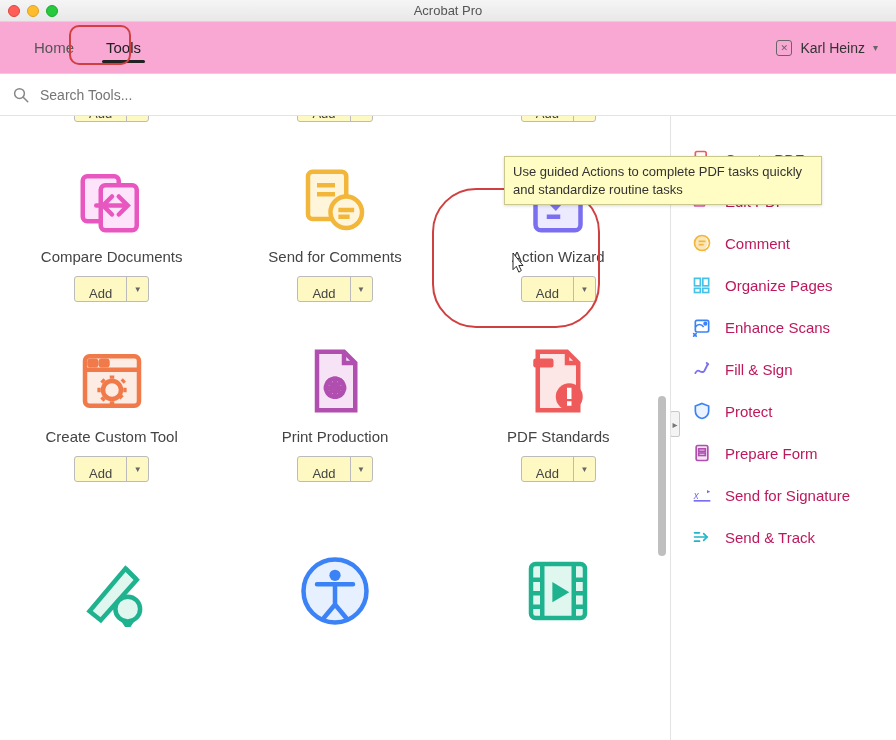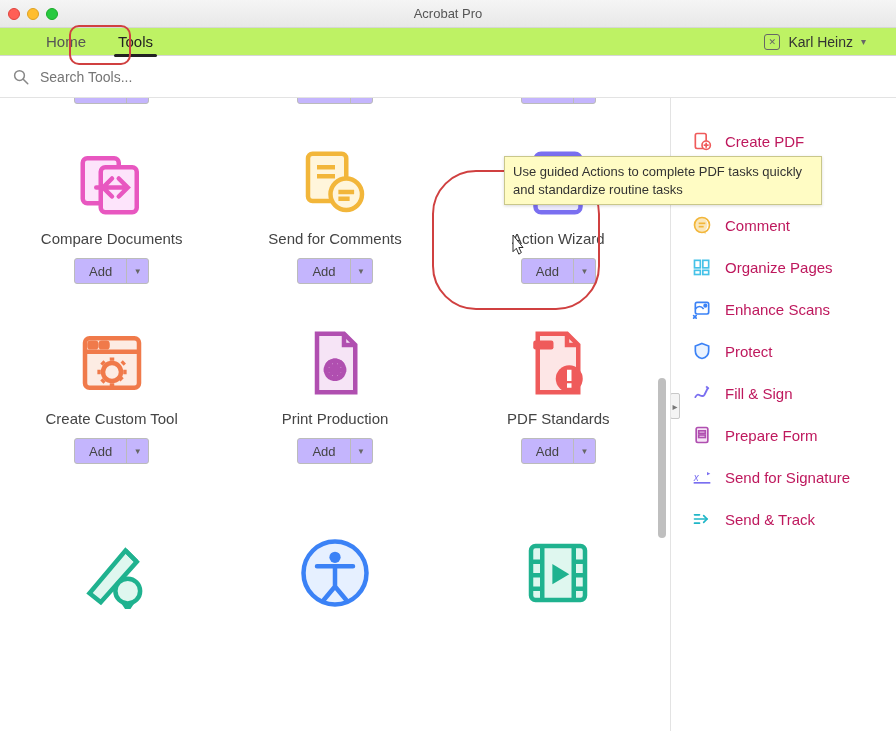--- a/index.html
+++ b/index.html
@@ -1,43 +1,43 @@
 <!DOCTYPE html>
 <html><head>
 <meta charset="utf-8">
 <style>
   * { box-sizing: border-box; margin: 0; padding: 0; font-family: -apple-system, "Helvetica Neue", Arial, sans-serif; }
   html, body { width: 896px; height: 740px; overflow: hidden; background: #fff; }
-  .titlebar { height: 28px; background: linear-gradient(#f5f5f5,#e8e8e8); border-bottom:1px solid #d6d6d6; display:flex; align-items:center; padding:4px 8px; position:relative; }
+  .titlebar { height: 22px; background: linear-gradient(#f5f5f5,#e8e8e8); border-bottom:1px solid #d6d6d6; display:flex; align-items:center; padding:4px 8px; position:relative; }
   .traffic { display:flex; gap:7px; }
   .light { width:12px; height:12px; border-radius:50%; }
   .light.close-l{ background:#ff5f56; border:1px solid #e0443e;}
   .light.min-l  { background:#ffbd2e; border:1px solid #dea123;}
   .light.max-l  { background:#27c93f; border:1px solid #1aab29;}
   .titletext { position:absolute; left:0; right:0; text-align:center; font-size:13px; color:#555; }
-  .navbar { height:28px; display:flex; align-items:center; border-bottom:1px solid #d6d6d6; padding:0 30px; background:#bef264; }
+  .navbar { height:52px; display:flex; align-items:center; border-bottom:1px solid #d6d6d6; padding:0 18px; background:#f9a8d4; }
   .navbar a { font-size:15px; color:#555; padding:6px 16px; cursor:default; }
   .navbar a.active { color:#222; font-weight:500; position:relative; }
   .navbar a.active::after{content:""; position:absolute; left:12px; right:12px; bottom:-1px; height:3px; background:#222; border-radius:2px;}
   .tools-circle { position:absolute; left:69px; top:25px; width:62px; height:40px; border:2px solid #d04040; border-radius:10px; pointer-events:none;}
   .nav-spacer { flex:1; }
   .acct { display:flex; align-items:center; gap:8px; font-size:14px; color:#333;}
   .acct .box-ic{ width:16px; height:16px; border:1.5px solid #666; border-radius:3px; display:flex; align-items:center; justify-content:center; font-size:9px; color:#666;}
   .acct .chev{ font-size:10px; color:#666;}
   .searchrow { height:42px; display:flex; align-items:center; padding:0 12px; border-bottom:1px solid #e3e3e3;}
   .searchrow svg { width:18px; height:18px; margin-right:10px;}
   .searchrow input { border:none; outline:none; font-size:14px; color:#666; flex:1; background:transparent;}
   .body { display:flex; height:calc(100% - 107px); }
   .center { position:relative; width:670px; height:100%; overflow:hidden; }
   .grid { padding-top:0; display:grid; grid-template-columns: repeat(3, 1fr); column-gap:0; row-gap:40px; }
   .row0 { margin-top:-20px;}
   .tile { display:flex; flex-direction:column; align-items:center; }
   .tile-icon { width:80px; height:78px; display:flex; align-items:center; justify-content:center; margin-bottom:8px;}
   .tile-title { font-size:15px; color:#444; text-align:center; line-height:1.2; margin-bottom:10px; max-width:160px;}
-  .addbtn { display:flex; align-items:center; border:1px solid #bbb; border-radius:3px; height:26px; background:#c4b5fd;}
+  .addbtn { display:flex; align-items:flex-end; border:1px solid #bbb; border-radius:3px; height:26px; background:#fef9c3;}
   .addbtn .lbl { padding:0 14px; font-size:13px; color:#444;}
   .addbtn .dd  { width:22px; height:100%; border-left:1px solid #bbb; display:flex; align-items:center; justify-content:center; font-size:8px; color:#666;}
   .right { flex:1; border-left:1px solid #e3e3e3; padding:22px 14px; overflow:hidden;}
   .side-item{ display:flex; align-items:center; gap:12px; padding:10px 6px; font-size:15px; color:#be185d;}
   .side-ic{ width:22px; height:22px; display:flex; align-items:center; justify-content:center;}
   .action-circle{ position:absolute; left:432px; top:72px; width:168px; height:140px; border:2px solid #d04040; border-radius:44px; pointer-events:none;}
   .tooltip { position:absolute; left:504px; top:156px; width:318px; background:#fffcc4; border:1px solid #c9c78b; padding:6px 8px; font-size:13px; color:#333; line-height:1.35; z-index:40; box-shadow:0 1px 3px rgba(0,0,0,.15);}
   .cursor{ position:absolute; left:508px; top:135px; width:20px; height:24px; z-index:50;}
   .scroll-thumb{ position:absolute; right:4px; top:280px; width:8px; height:160px; background:#bfbfbf; border-radius:4px;}
   .expand-handle{ position:absolute; left:-1px; top:295px; width:10px; height:26px; border:1px solid #c8c8c8; border-radius:2px; background:#f4f4f4; display:flex; align-items:center; justify-content:center; font-size:10px; color:#777;}
@@ -313,33 +313,33 @@
                 <circle cx="16" cy="8" r="1.5" fill="#3b82f6"></circle>
                 <path d="M2 20l3 3M2 23l3-3" stroke-linecap="round"></path>
               </g>
             </svg>
           </span>
           <span>Enhance Scans</span>
         </div>
         <div class="side-item">
           <span class="side-ic">
             <svg viewBox="0 0 24 24" width="20" height="20">
-              <path d="M12 3l8 3v6c0 5-3.5 8-8 9-4.5-1-8-4-8-9V6z" fill="#eaf3ff" stroke="#3b82f6" stroke-width="2"></path>
-            </svg>
-          </span>
-          <span>Protect</span>
-        </div>
-        <div class="side-item">
-          <span class="side-ic">
-            <svg viewBox="0 0 24 24" width="20" height="20">
               <path d="M4 17c4-8 7 3 11-3l4-8" fill="none" stroke="#7a6ff0" stroke-width="2.2" stroke-linecap="round"></path>
               <path d="M17 4l3 3" stroke="#7a6ff0" stroke-width="2.2"></path>
             </svg>
           </span>
           <span>Fill &amp; Sign</span>
+        </div>
+        <div class="side-item">
+          <span class="side-ic">
+            <svg viewBox="0 0 24 24" width="20" height="20">
+              <path d="M12 3l8 3v6c0 5-3.5 8-8 9-4.5-1-8-4-8-9V6z" fill="#eaf3ff" stroke="#3b82f6" stroke-width="2"></path>
+            </svg>
+          </span>
+          <span>Protect</span>
         </div>
         <div class="side-item">
           <span class="side-ic">
             <svg viewBox="0 0 24 24" width="20" height="20">
               <g fill="none" stroke="#b04fb0" stroke-width="2">
                 <rect x="5" y="3" width="14" height="18" rx="2" fill="#f6e4f6"></rect>
                 <rect x="8" y="7" width="8" height="3"></rect>
                 <rect x="8" y="12" width="8" height="3"></rect>
               </g>
             </svg>

